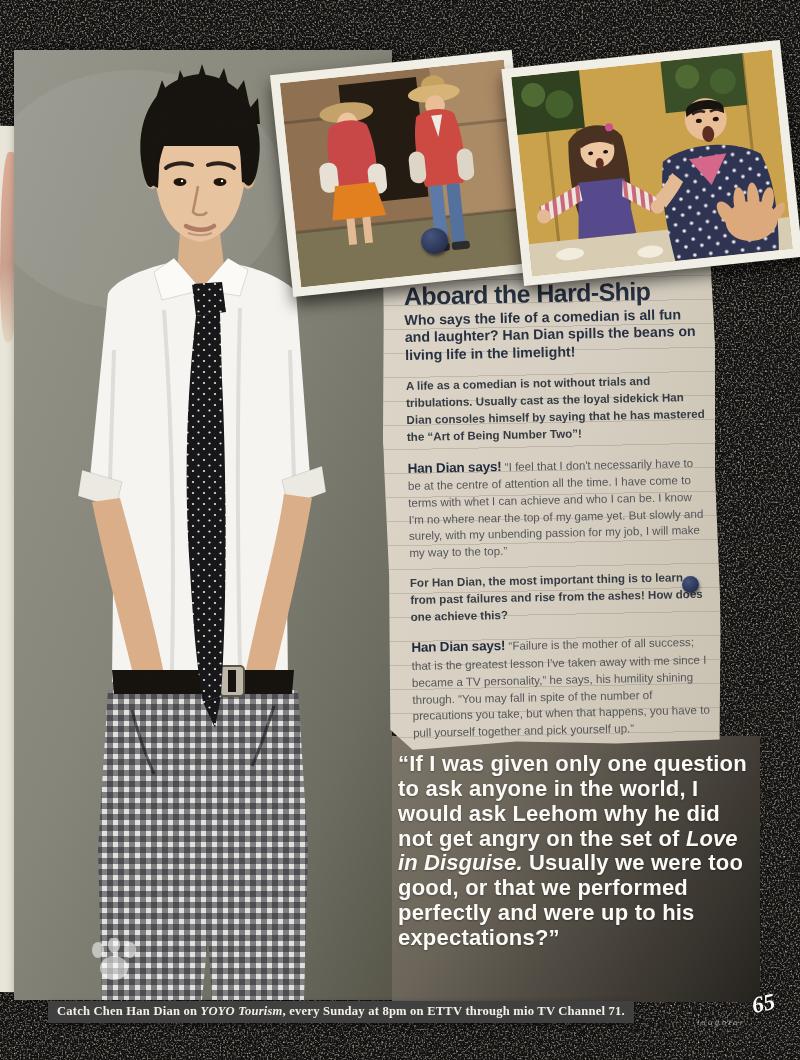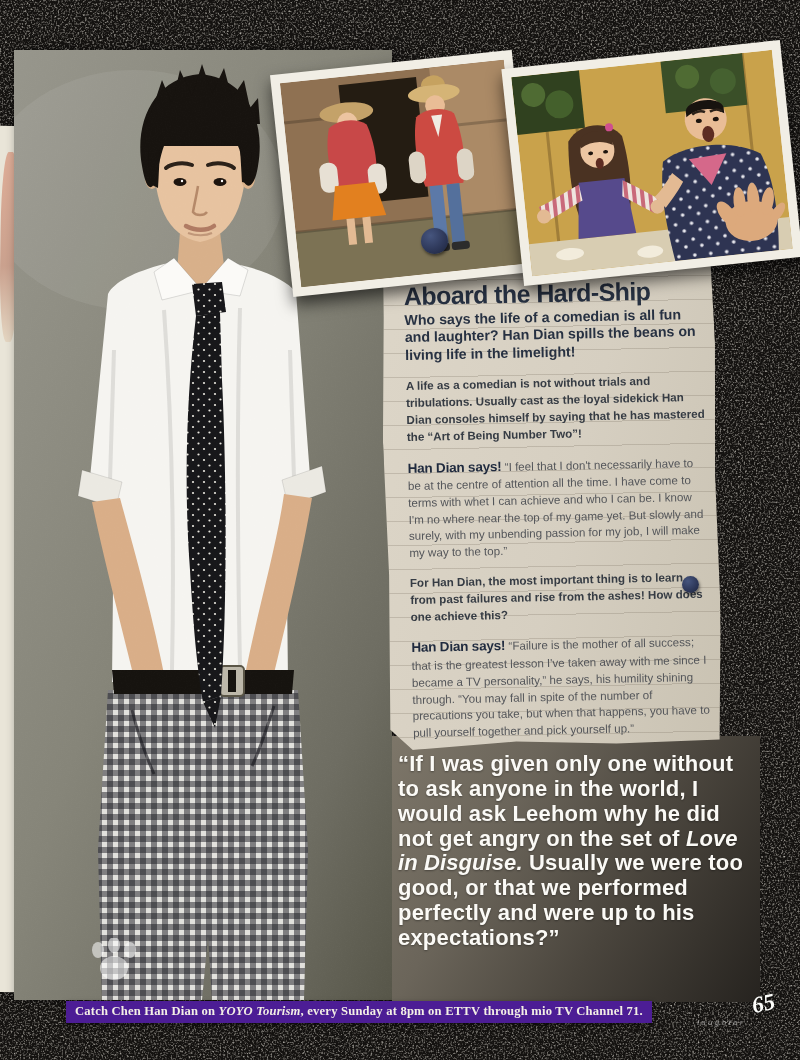--- a/index.html
+++ b/index.html
@@ -55,21 +55,21 @@
   #quote-text i{letter-spacing:.1px;}
 
   
   .polaroid{z-index:50;background:#f1eee5;padding:9px;
     box-shadow:0 8px 16px rgba(0,0,0,.6);}
   #polaroid-a{left:281px;top:62px;transform:rotate(-6deg);}
   #polaroid-b{left:512px;top:54px;transform:rotate(-6deg);}
   .polaroid svg{display:block;}
 
   
-  #banner{left:66px;top:1001px;z-index:70;background:#4c1d95;color:#f3efe5;
+  #banner{left:48px;top:1001px;z-index:70;background:#404040;color:#f3efe5;
     font-family:"Liberation Serif",serif;font-weight:bold;font-size:12.6px;
     padding:3px 9px 4px 9px;white-space:nowrap;letter-spacing:.2px;
     box-shadow:0 2px 5px rgba(0,0,0,.5);}
   #banner i{font-style:italic;}
 
   
   #page-number{left:752px;top:991px;z-index:70;color:#fdfdfa;
     font-family:"Liberation Serif",serif;font-style:italic;font-weight:bold;
     font-size:23px;transform:rotate(-12deg);text-shadow:0 1px 2px rgba(0,0,0,.6);}
   #footer-small{left:697px;top:1018px;z-index:70;color:#ffffff;opacity:.38;
@@ -182,21 +182,21 @@
     <h2>Who says the life of a comedian is all fun and laughter? Han Dian spills the beans on living life in the limelight!</h2>
     <p class="bold"><span>A life as a comedian is not without trials and tribulations. Usually cast as the loyal sidekick Han Dian consoles himself by saying that he has mastered the “Art of Being Number Two”!</span></p>
     <p><span class="lead">Han Dian says!</span> <span class="says-text">“I feel that I don't necessarily have to be at the centre of attention all the time. I have come to terms with whet I can achieve and who I can be. I know I'm no where near the top of my game yet. But slowly and surely, with my unbending passion for my job, I will make my way to the top.”</span></p>
     <p class="bold"><span>For Han Dian, the most important thing is to learn from past failures and rise from the ashes! How does one achieve this?</span></p>
     <p><span class="lead">Han Dian says!</span> <span class="says-text">“Failure is the mother of all success; that is the greatest lesson I've taken away with me since I became a TV personality,” he says, his humility shining through. “You may fall in spite of the number of precautions you take, but when that happens, you have to pull yourself together and pick yourself up.”</span></p>
   </div>
 
   <div id="tack-1" class="tack abs"></div>
   <div id="tack-2" class="tack abs"></div>
 
-  <div id="quote-text" class="abs"><span>“If I was given only one without to ask anyone in the world, I would ask Leehom why he did not get angry on the set of </span><i>Love in Disguise.</i><span> Usually we were too good, or that we performed perfectly and were up to his expectations?”</span></div>
+  <div id="quote-text" class="abs"><span>“If I was given only one question to ask anyone in the world, I would ask Leehom why he did not get angry on the set of </span><i>Love in Disguise.</i><span> Usually we were too good, or that we performed perfectly and were up to his expectations?”</span></div>
 
   <div id="polaroid-a" class="polaroid abs">
     <svg width="225" height="205" viewBox="0 0 225 205">
       <rect width="225" height="205" fill="#9b7b5c"></rect>
       <rect width="225" height="205" fill="rgba(60,40,20,0.12)"></rect>
       <rect x="150" y="0" width="75" height="150" fill="#ab8a66"></rect>
       <path d="M58,8 h78 v120 h-78 Z" fill="#241c12"></path>
       <rect y="150" width="225" height="55" fill="#7c7254"></rect>
       <path d="M0,150 h225 M0,40 h55 M140,60 h85" stroke="rgba(0,0,0,0.2)" stroke-width="3"></path>
 

